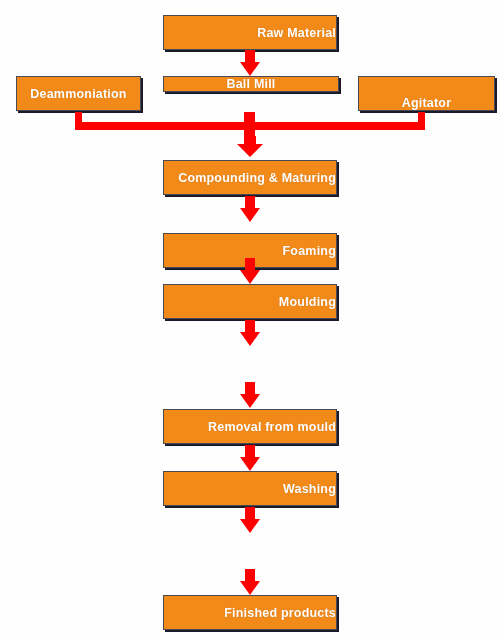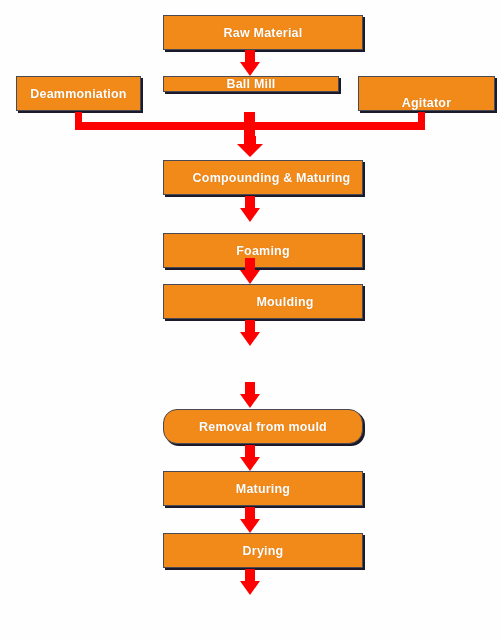--- a/index.html
+++ b/index.html
@@ -31,22 +31,23 @@
   .node-label {
     color: #ffffff;
     font-size: 12.5px;
     font-weight: bold;
     letter-spacing: 0.2px;
     white-space: nowrap;
     text-shadow: 0 0 1px rgba(120,60,0,0.35);
   }
   .node.center {
     left: 163px;
-    width: 200px;
+    width: 174px;
     height: 35px;
+    justify-content: flex-end;
   }
   .node.side {
     width: 125px;
     height: 35px;
   }
   #node-deammoniation { left: 16px;  top: 76px; }
   #node-ballmill      { left: 163px; top: 76px; width: 176px; text-align: right; }
   #node-agitator      { left: 358px; top: 76px; width: 137px; align-items: flex-end; }
 
   
@@ -150,44 +151,44 @@
     </svg>
   </div>
 
 
   <div class="arrow" style="top:382px;">
     <svg width="24" height="30" viewBox="0 0 24 30" aria-hidden="true">
       <polygon points="7,0 17,0 17,12 22,12 12,26 2,12 7,12" fill="#FF0000"></polygon>
     </svg>
   </div>
 
-  <div class="node center" id="node-removal" style="top:409px;border-radius:14px;">
+  <div class="node center" id="node-removal" style="top:409px;">
     <span class="node-label">Removal from mould</span>
   </div>
 
   <div class="arrow" style="top:445px;">
     <svg width="24" height="30" viewBox="0 0 24 30" aria-hidden="true">
       <polygon points="7,0 17,0 17,12 22,12 12,26 2,12 7,12" fill="#FF0000"></polygon>
     </svg>
   </div>
 
   <div class="node center" id="node-washing" style="top:471px;">
-    <span class="node-label">Maturing</span>
+    <span class="node-label">Washing</span>
   </div>
 
   <div class="arrow" style="top:507px;">
     <svg width="24" height="30" viewBox="0 0 24 30" aria-hidden="true">
       <polygon points="7,0 17,0 17,12 22,12 12,26 2,12 7,12" fill="#FF0000"></polygon>
     </svg>
   </div>
 
-  <div class="node center" id="node-drying" style="top:533px;">
-    <span class="node-label">Drying</span>
-  </div>
 
   <div class="arrow" style="top:569px;">
     <svg width="24" height="30" viewBox="0 0 24 30" aria-hidden="true">
       <polygon points="7,0 17,0 17,12 22,12 12,26 2,12 7,12" fill="#FF0000"></polygon>
     </svg>
   </div>
 
+  <div class="node center" id="node-finished" style="top:595px;">
+    <span class="node-label">Finished products</span>
+  </div>
 
 </div>
 
 </body></html>

